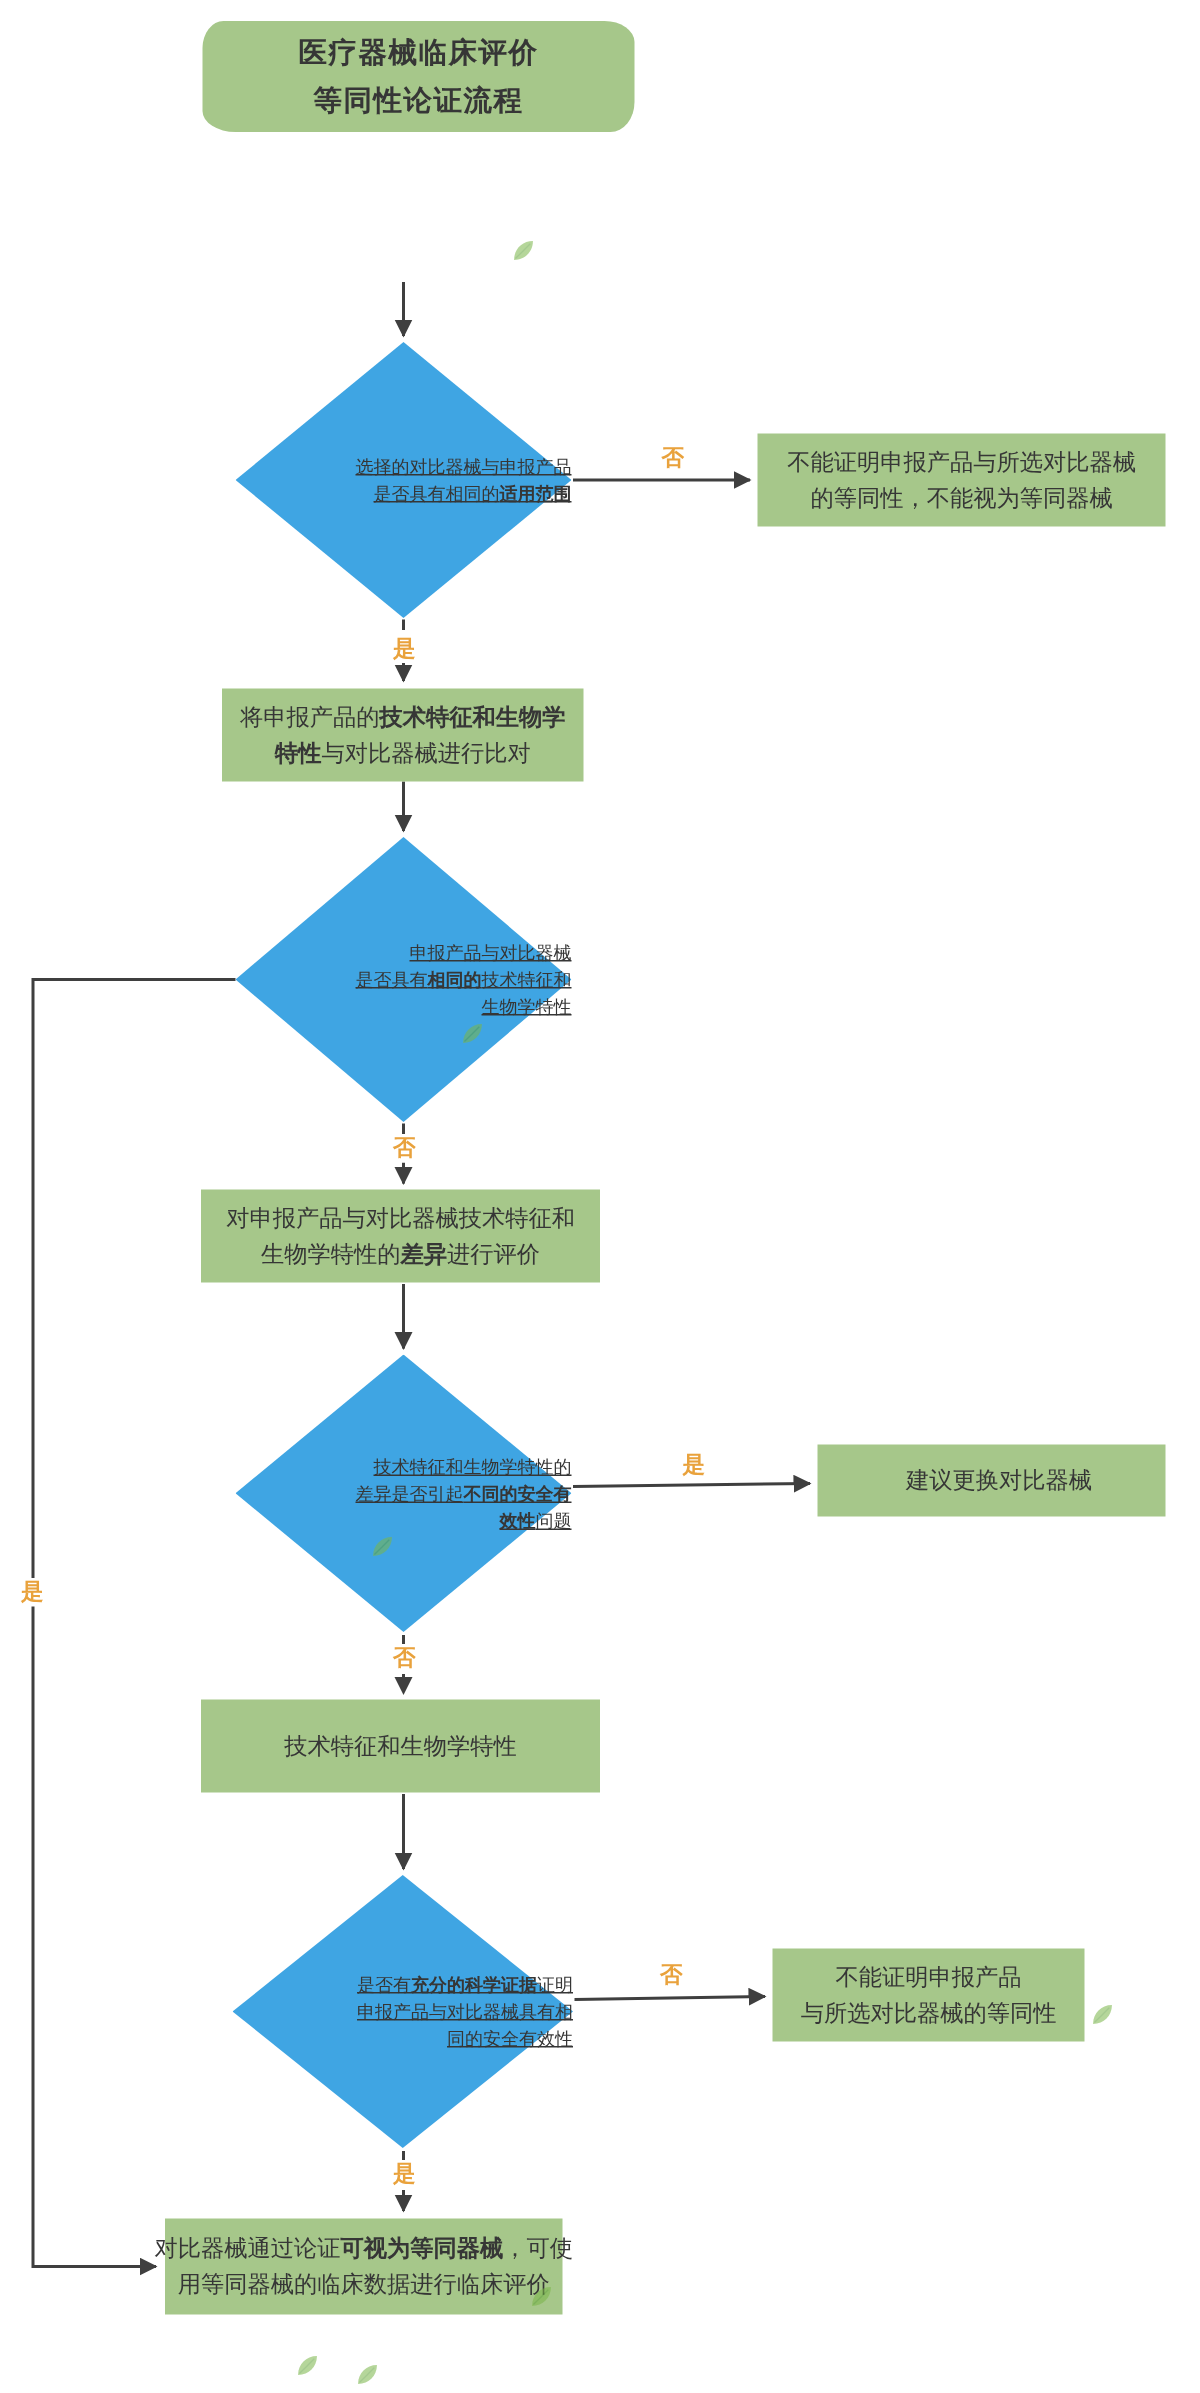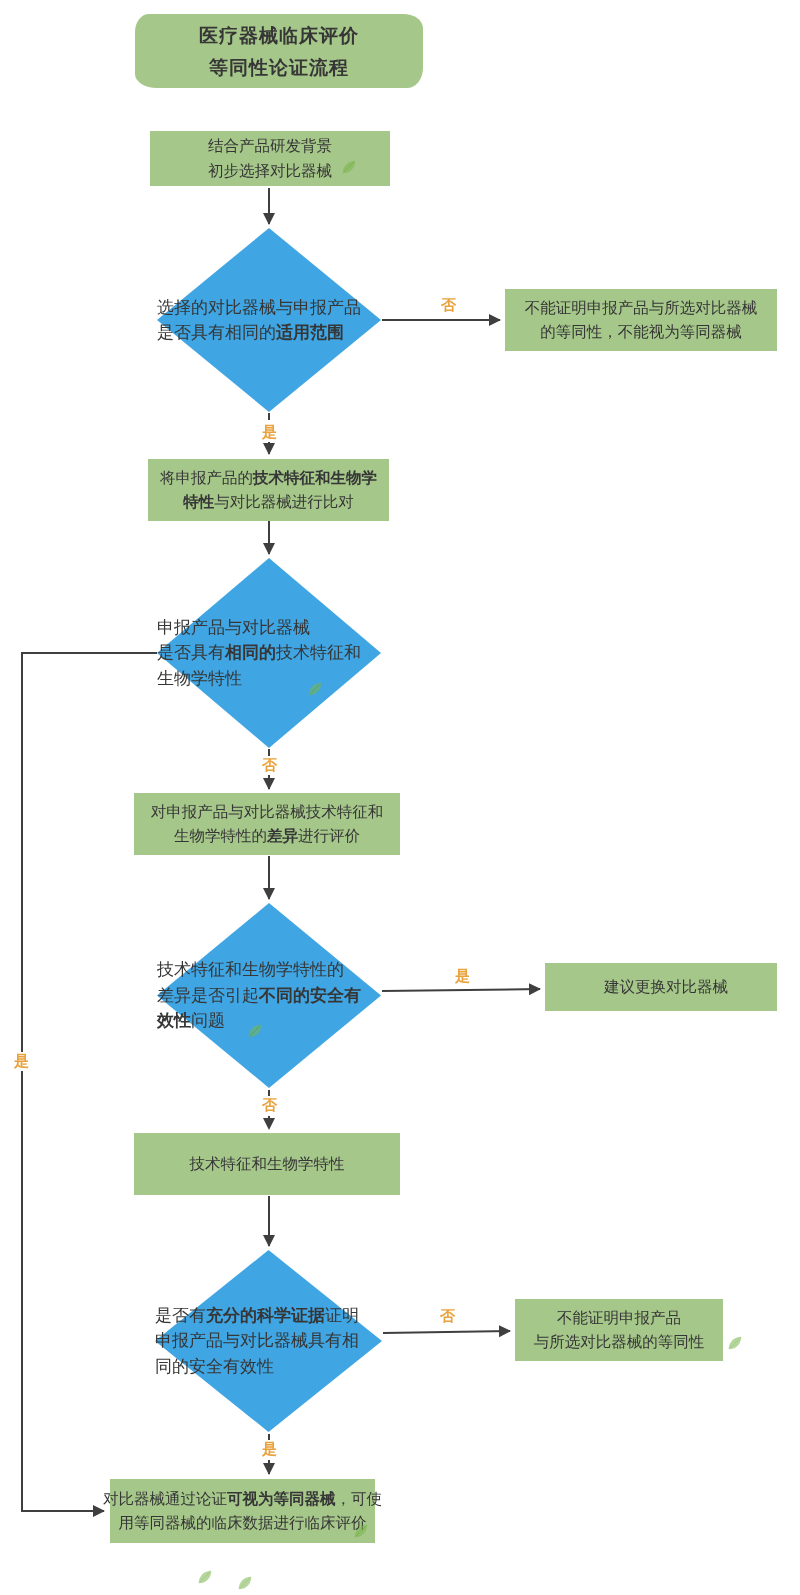--- a/index.html
+++ b/index.html
@@ -28,22 +28,22 @@
     font-size:19px;font-weight:700;letter-spacing:1px;line-height:1.7;
     border-radius:14px 20px 16px 22px / 18px 14px 20px 14px;
   }
   .diamond{position:absolute;}
   .diamond-bg{
     position:absolute;inset:0;background:var(--diamond-blue,#3fa5e3);
     clip-path:polygon(50% 0,100% 50%,50% 100%,0 50%);
   }
   .diamond-text{
     position:relative;width:100%;height:100%;display:flex;flex-direction:column;
-    justify-content:center;align-items:flex-start;text-align:center;
-    font-size:17px;line-height:1.5;
+    justify-content:center;align-items:flex-end;text-align:center;
+    font-size:12px;line-height:1.5;text-decoration:underline;
   }
   .tl{white-space:nowrap;}
   .b{font-weight:700;}
   .edge-label{
     position:absolute;color:var(--label-orange,#e9a23c);font-weight:700;font-size:15px;
     line-height:1;background:#ffffff;padding:2px 3px;
   }
   .leaf{position:absolute;opacity:.55;pointer-events:none;}
 </style>
 </head>
@@ -69,24 +69,20 @@
     <line class="edge" x1="383" y1="1333" x2="510" y2="1331" marker-end="url(#ah)"></line>
     <line class="edge edge-dashed" x1="269" y1="1434" x2="269" y2="1474" marker-end="url(#ah)"></line>
     <polyline class="edge" points="157,653 22,653 22,1511 104,1511" marker-end="url(#ah)"></polyline>
   </svg>
 
   <div class="gbox title-box" style="left:135px;top:14px;width:288px;height:74px;">
       <div class="tl"><span>医疗器械临床评价</span></div>
       <div class="tl"><span>等同性论证流程</span></div>
     </div>
 
-  <div class="gbox" style="left:150px;top:131px;width:240px;height:55px;">
-      <div class="tl"><span>结合产品研发背景</span></div>
-      <div class="tl"><span>初步选择对比器械</span></div>
-    </div>
 
   <div class="diamond" style="left:157px;top:228px;width:224px;height:184px;">
     <div class="diamond-bg"></div>
     <div class="diamond-text">
         <div class="tl"><span>选择的对比器械与申报产品</span></div>
         <div class="tl"><span>是否具有相同的</span><span class="b">适用范围</span></div>
       </div>
   </div>
 
   <div class="gbox" style="left:505px;top:289px;width:272px;height:62px;">

